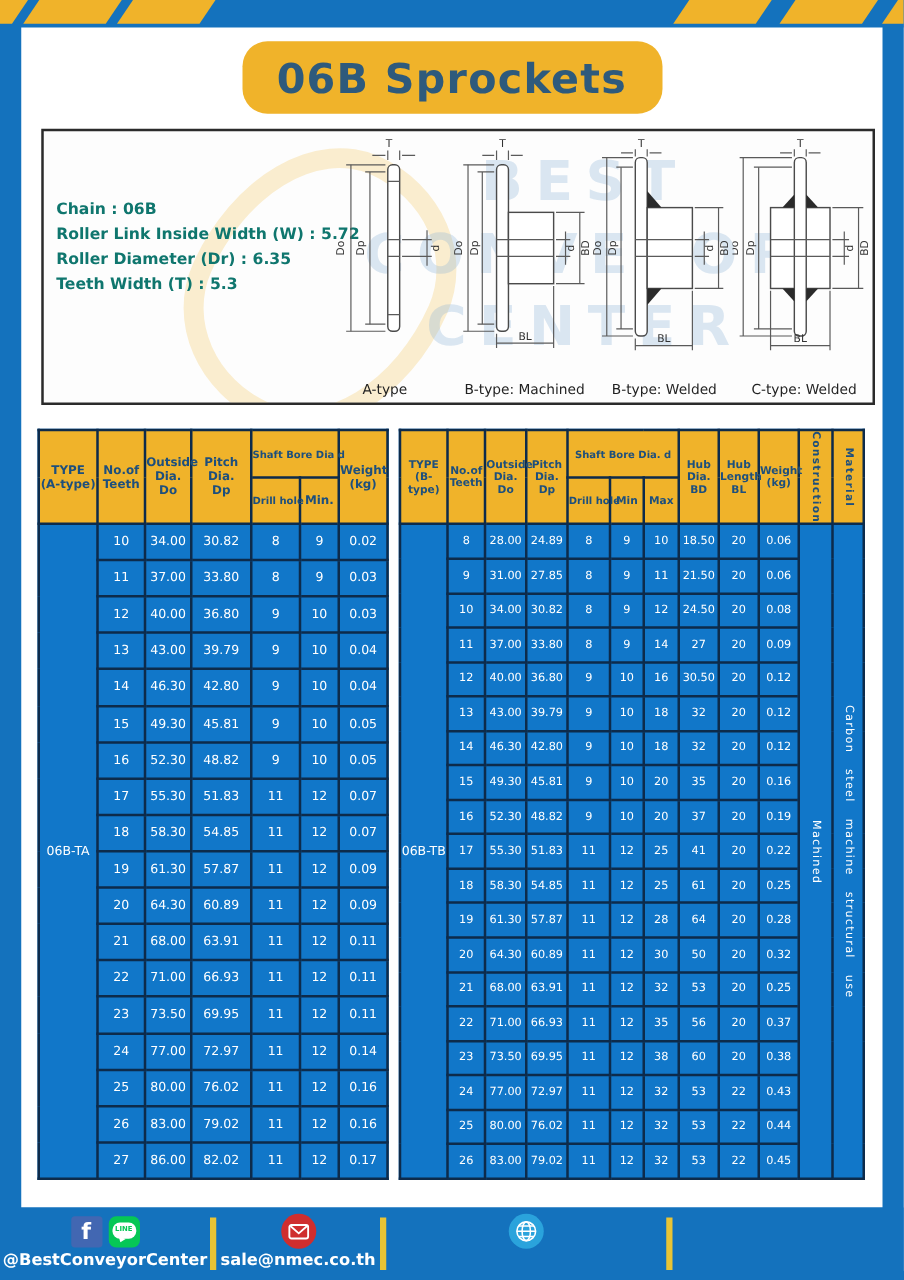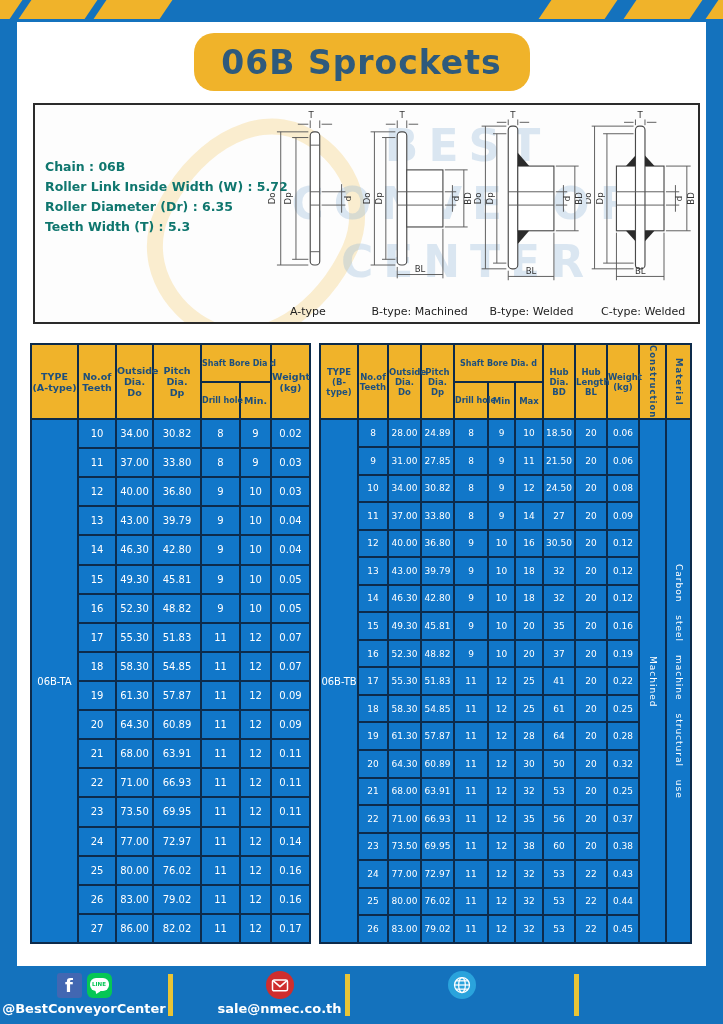--- a/index.html
+++ b/index.html
@@ -46,21 +46,21 @@
   .vert-th{writing-mode:vertical-rl;text-align:center;letter-spacing:1px;font-size:8.5px;}
   .vert-cell{writing-mode:vertical-rl;letter-spacing:1px;font-size:9px;}
   .vert-cell.material{word-spacing:9px;}
   .type-cell{font-size:10px;}
   
   .footer{position:absolute;left:0;right:0;bottom:0;height:58px;background:#1472bd;display:flex;align-items:stretch;}
   .fsec{display:flex;flex-direction:column;align-items:center;justify-content:flex-start;padding-top:5px;}
   .fsec .icons{display:flex;gap:5px;align-items:center;height:28px;}
   .fsec .flabel{margin-top:2px;font-size:13px;font-weight:bold;color:#ffffff;white-space:nowrap;}
   .fdiv{width:5px;background:#e8c435;margin:8px 0;}
-  .s1{width:168px;} .s2{width:131px;padding-left:41px;} .s3{width:224px;} .s4{flex:1;}
+  .s1{width:168px;} .s2{width:131px;} .s3{width:224px;} .s4{flex:1;}
   .fb-icon{width:25px;height:25px;background:#4267b2;border-radius:3px;color:#fff;font-weight:bold;
            font-size:18px;display:flex;align-items:flex-end;justify-content:center;line-height:24px;}
   .line-icon{width:25px;height:25px;background:#06c755;border-radius:6px;position:relative;}
   .line-bubble{position:absolute;left:3px;top:5px;width:19px;height:13px;background:#fff;border-radius:6px;
                display:flex;align-items:center;justify-content:center;font-size:5.5px;font-weight:bold;color:#06c755;}
   .line-tail{position:absolute;left:7px;top:17px;width:0;height:0;border-left:3px solid transparent;
              border-right:3px solid transparent;border-top:4px solid #fff;transform:rotate(20deg);}
   .circle-icon{width:28px;height:28px;border-radius:50%;display:flex;align-items:center;justify-content:center;}
   .mail-bg{background:#cf2e2e;} .globe-bg{background:#2aa3dc;} .phone-bg{background:#f0c12f;}
 </style>

